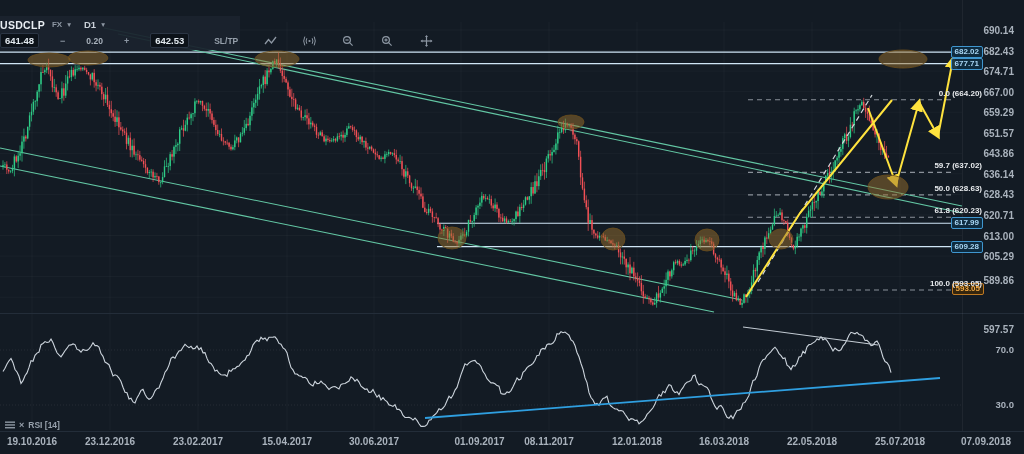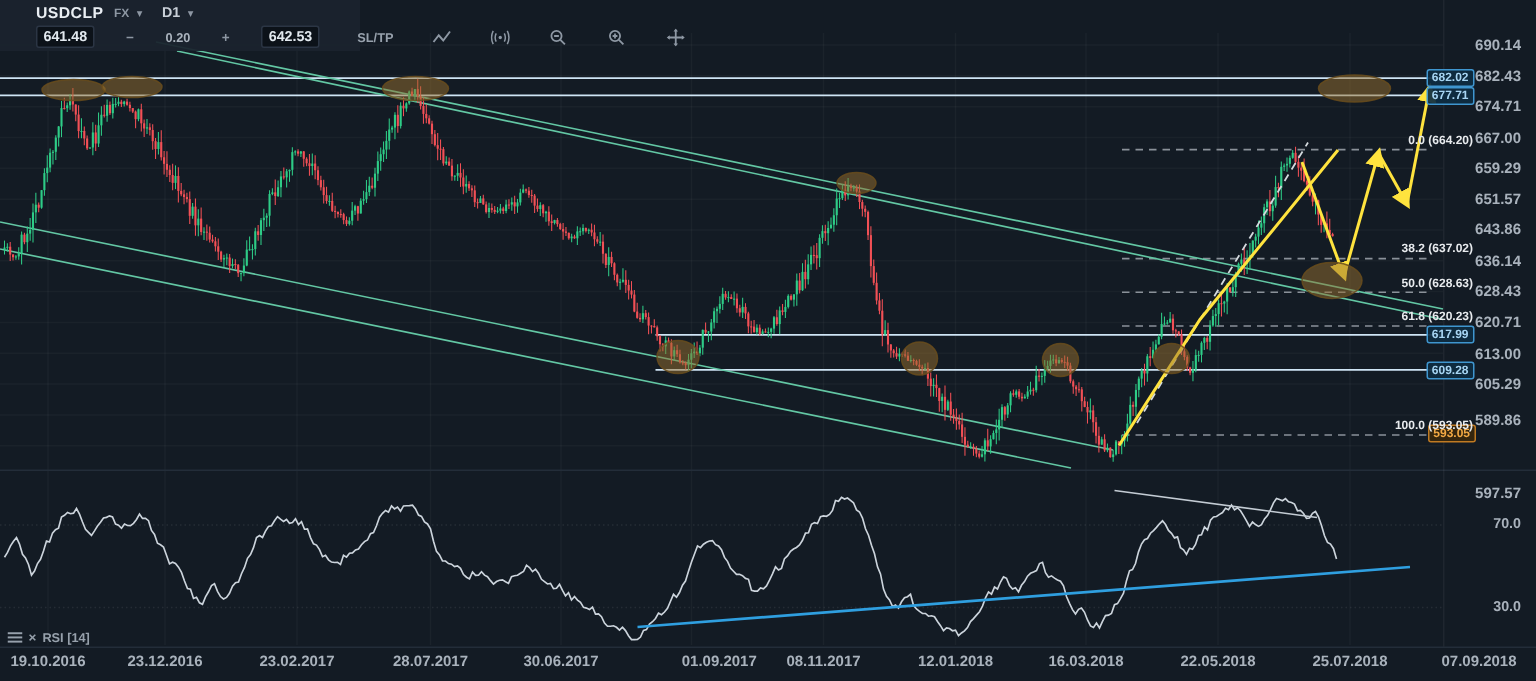--- a/index.html
+++ b/index.html
@@ -1,21 +1,21 @@
 <!DOCTYPE html>
 <html><head>
 <meta charset="utf-8">
 <style>
   html,body{margin:0;padding:0;background:#0d1218;}
   .app{position:relative;width:1024px;height:454px;background:#131b24;overflow:hidden;
        font-family:"Liberation Sans",sans-serif;-webkit-font-smoothing:antialiased;}
   #chart{position:absolute;left:0;top:0;}
   
-  .toolbar{position:absolute;left:0;top:0;width:240px;height:34px;background:rgba(27,35,46,0.94);
-           padding:2px 6px 3px 24px;box-sizing:border-box;z-index:5;}
+  .toolbar{position:absolute;left:0;top:16px;width:240px;height:34px;background:rgba(27,35,46,0.94);
+           padding:2px 6px 3px 0;box-sizing:border-box;z-index:5;}
   .trow{display:flex;align-items:center;}
   .trow1{height:13px;gap:5px;}
   .trow2{height:15px;gap:20px;margin-top:2px;}
   .sym{color:#e9eef3;font-size:10.5px;font-weight:700;letter-spacing:.3px;}
   .mkt{color:#8d97a3;font-size:8px;font-weight:700;margin-left:2px;}
   .caret{color:#8d97a3;font-size:7.5px;line-height:1;}
   .tf{color:#c9d0d8;font-size:9.5px;font-weight:700;margin-left:8px;}
   .pricebox{background:#0c1219;border:1px solid #2b3544;border-radius:2px;color:#e2e9ef;
             font-size:9.5px;font-weight:700;padding:1px 4px;line-height:11px;}
   .spread-btn{color:#8d97a3;font-size:9px;font-weight:700;padding:0 1px;}
@@ -1064,38 +1064,38 @@
       <div class="ylab" style="top: 168.85px;">636.14</div>
       <div class="ylab" style="top: 189.4px;">628.43</div>
       <div class="ylab" style="top: 209.95px;">620.71</div>
       <div class="ylab" style="top: 230.5px;">613.00</div>
       <div class="ylab" style="top: 251.05px;">605.29</div>
       <div class="ylab" style="top: 288px; margin-top: 36px;">597.57</div>
       <div class="ylab" style="top: 275px;">589.86</div>
       <div class="xlab" style="left: 32px;">19.10.2016</div>
       <div class="xlab" style="left: 110px;">23.12.2016</div>
       <div class="xlab" style="left: 198px;">23.02.2017</div>
-      <div class="xlab" style="left: 287px;">28.07.2017</div>
+      <div class="xlab" style="left: 287px;">15.04.2017</div>
       <div class="xlab" style="left: 374px; text-align: right;">30.06.2017</div>
       <div class="xlab" style="left: 461px; padding-left: 37px;">01.09.2017</div>
       <div class="xlab" style="left: 549px;">08.11.2017</div>
       <div class="xlab" style="left: 637px;">12.01.2018</div>
       <div class="xlab" style="left: 724px;">16.03.2018</div>
       <div class="xlab" style="left: 812px;">22.05.2018</div>
       <div class="xlab" style="left: 900px;">25.07.2018</div>
       <div class="xlab" style="left: 986px;">07.09.2018</div>
       <div class="rlab" style="top: 344px;">70.0</div>
       <div class="rlab" style="top: 399px;">30.0</div>
       <div class="otag" style="top: 283px;">593.05</div>
       <div class="tag" style="top: 46.0963px;">682.02</div>
       <div class="tag" style="top: 57.6203px;">677.71</div>
       <div class="tag" style="top: 217.299px;">617.99</div>
       <div class="tag" style="top: 240.588px;">609.28</div>
       <div class="fib" style="top: 88.7433px;">0.0 (664.20)</div>
-      <div class="fib" style="top: 161.417px;">38.2 (637.02)</div>
+      <div class="fib" style="top: 161.417px;">59.7 (637.02)</div>
       <div class="fib" style="top: 183.85px;">50.0 (628.63)</div>
       <div class="fib" style="top: 206.31px;">61.8 (620.23)</div>
       <div class="fib" style="top: 278.984px;">100.0 (593.05)</div>
     </div>
 
   <div class="toolbar">
     <div class="trow trow1">
       <span class="sym">USDCLP</span>
       <span class="mkt">FX</span>
       <span class="caret">▾</span>

